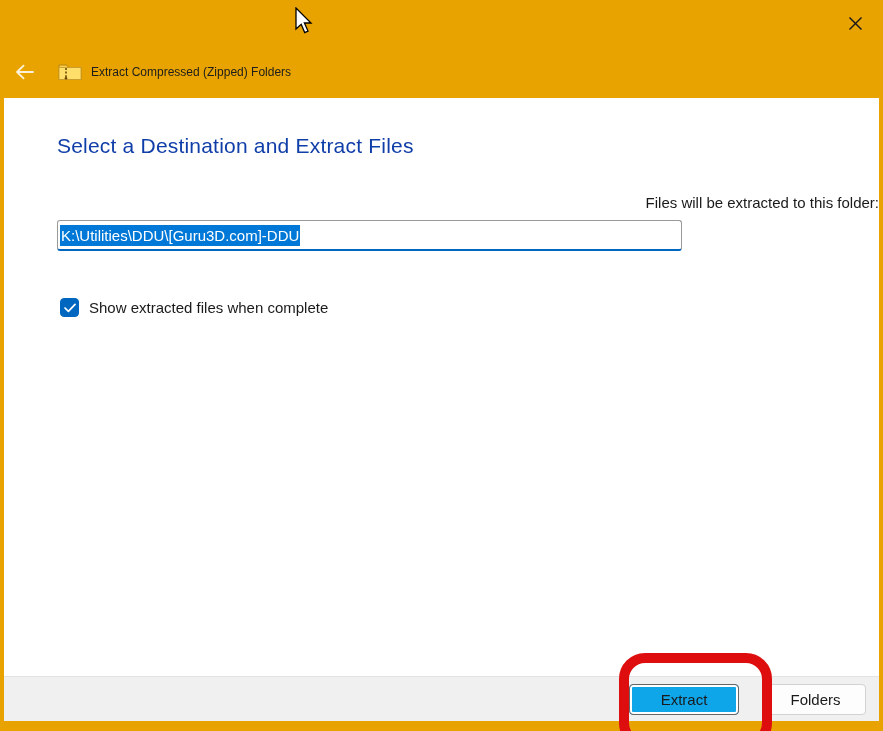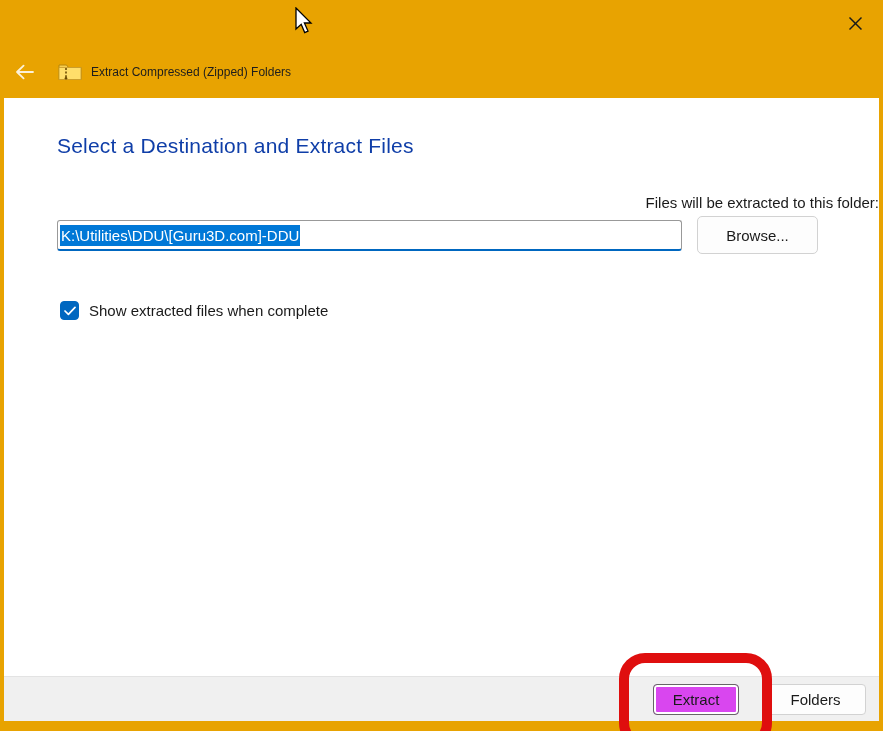--- a/index.html
+++ b/index.html
@@ -98,22 +98,22 @@
   .checkbox-label { font-size: 15px; color: #1a1a1a; }
 
   
   .footer {
     position: absolute; left: 0; right: 0; bottom: 0; height: 45px;
     background: #F0F0F0; border-top: 1px solid #E3E3E3;
     display: flex; align-items: center; justify-content: flex-end;
     gap: 26px; padding-right: 13px;
   }
   .extract-btn {
-    width: 86px;
-    background: #d946ef;
+    width: 110px;
+    background: #0ea5e9;
     border: 1px solid #666;
     box-shadow: inset 0 0 0 2px #fff;
   }
   .cancel-btn { width: 101px; }
 
   
   .red-ring {
     position: absolute; left: 619px; top: 653px;
     width: 153px; height: 96px;
     border: 10px solid #DF0E0E;
@@ -159,21 +159,20 @@
   <div class="content">
 
     <h1 class="page-heading">Select a Destination and Extract Files</h1>
 
     <div class="folder-label">Files will be extracted to this folder:</div>
 
     <div class="path-row">
       <div class="path-input">
         <span class="path-selected">K:\Utilities\DDU\[Guru3D.com]-DDU</span>
       </div>
-      <button class="btn browse-btn">Browse...</button>
     </div>
 
     <div class="checkbox-row">
       <span class="checkbox">
         <svg width="12" height="10" viewBox="0 0 12 10">
           <polyline points="1,5 4.4,8.4 11,1.4" fill="none" stroke="#ffffff" stroke-width="1.7" stroke-linecap="round" stroke-linejoin="round"></polyline>
         </svg>
       </span>
       <span class="checkbox-label">Show extracted files when complete</span>
     </div>

